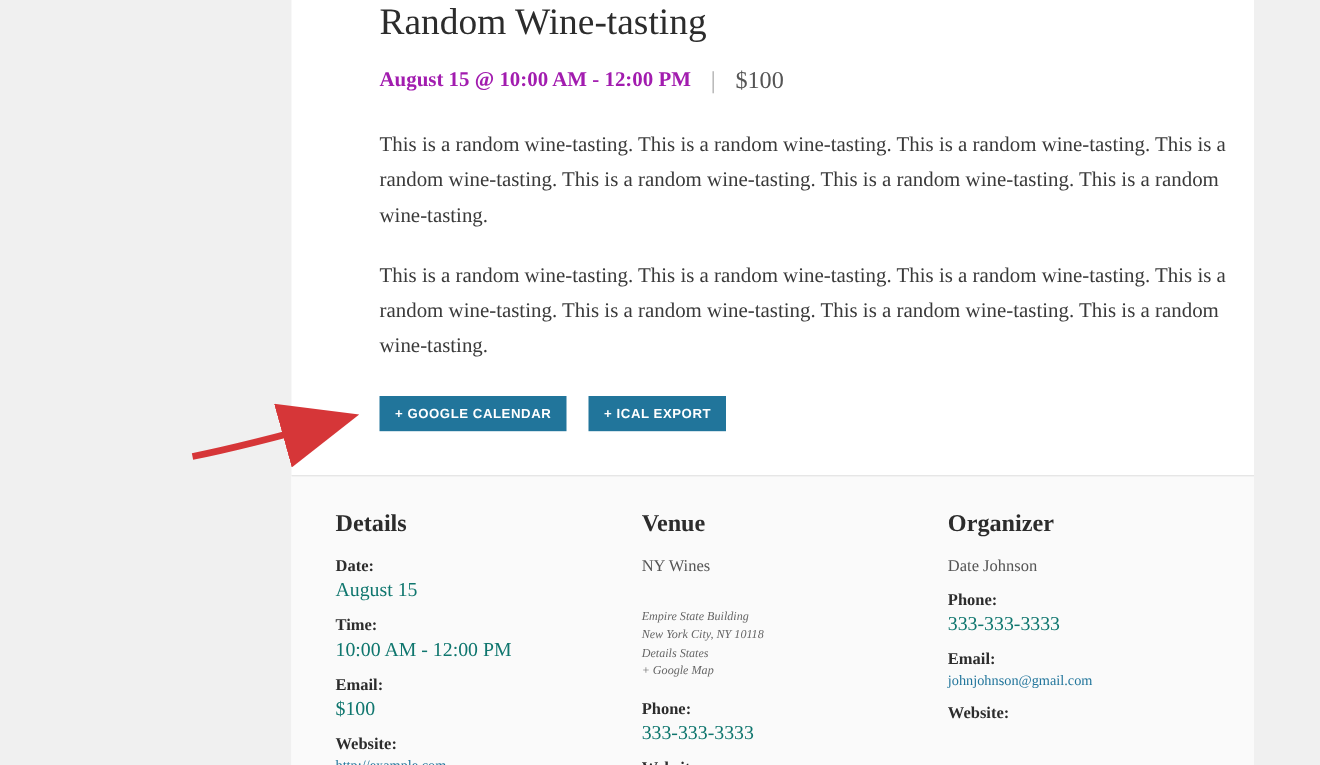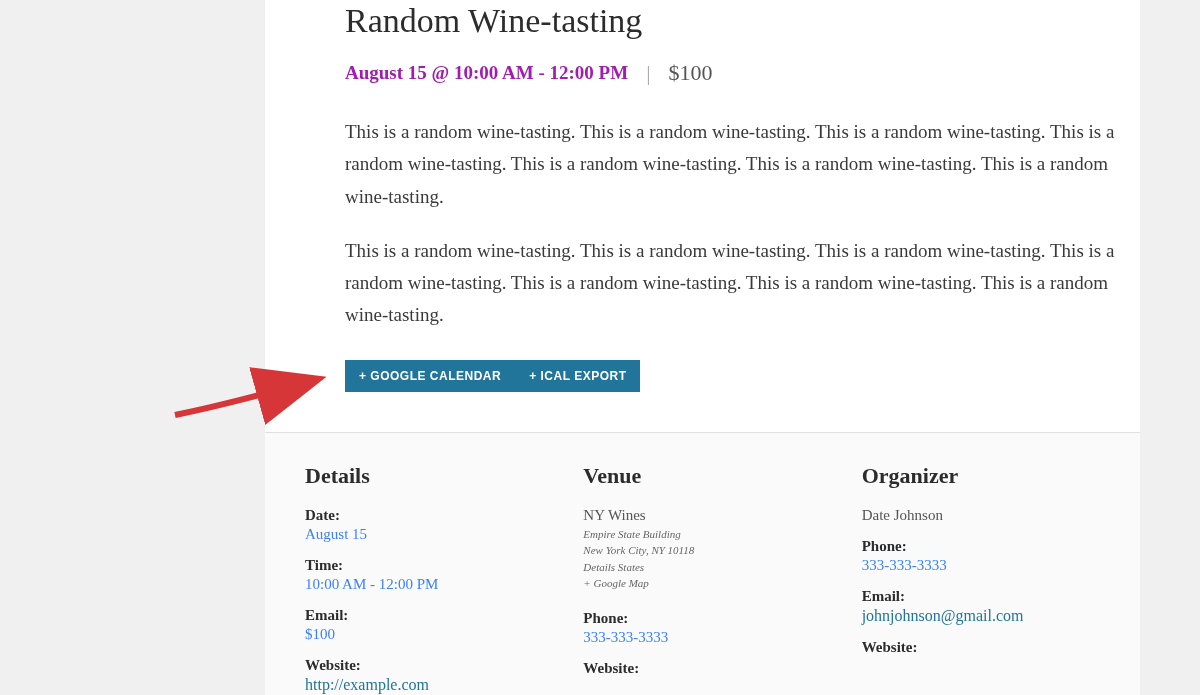--- a/index.html
+++ b/index.html
@@ -58,21 +58,21 @@
       color: #555;
     }
     .event-description p {
       font-size: 19px;
       line-height: 1.7;
       color: #3a3a3a;
       margin-bottom: 22px;
     }
     .export-buttons {
       display: flex;
-      gap: 0;
+      gap: 20px;
       margin-top: 28px;
       margin-bottom: 40px;
     }
     .export-btn {
       background: #21759b;
       color: #fff;
       border: none;
       padding: 9px 14px;
       font-size: 12px;
       font-weight: bold;
@@ -101,31 +101,31 @@
     .detail-item {
       margin-bottom: 14px;
     }
     .detail-label {
       font-weight: bold;
       font-size: 15px;
       color: #2c2c2c;
       margin-bottom: 2px;
     }
     .detail-value {
-      font-size: 15px;
-      color: #3b82f6;
+      font-size: 18px;
+      color: #0f766e;
     }
     .detail-link {
       color: #21759b;
-      font-size: 16px;
+      font-size: 13px;
     }
     .venue-name {
       font-size: 15px;
       color: #555;
-      margin-bottom: 2px;
+      margin-bottom: 29px;
     }
     .venue-address {
       font-style: italic;
       color: #666;
       font-size: 11px;
       line-height: 1.5;
       margin-bottom: 18px;
     }
     .map-link {
       font-style: italic;

